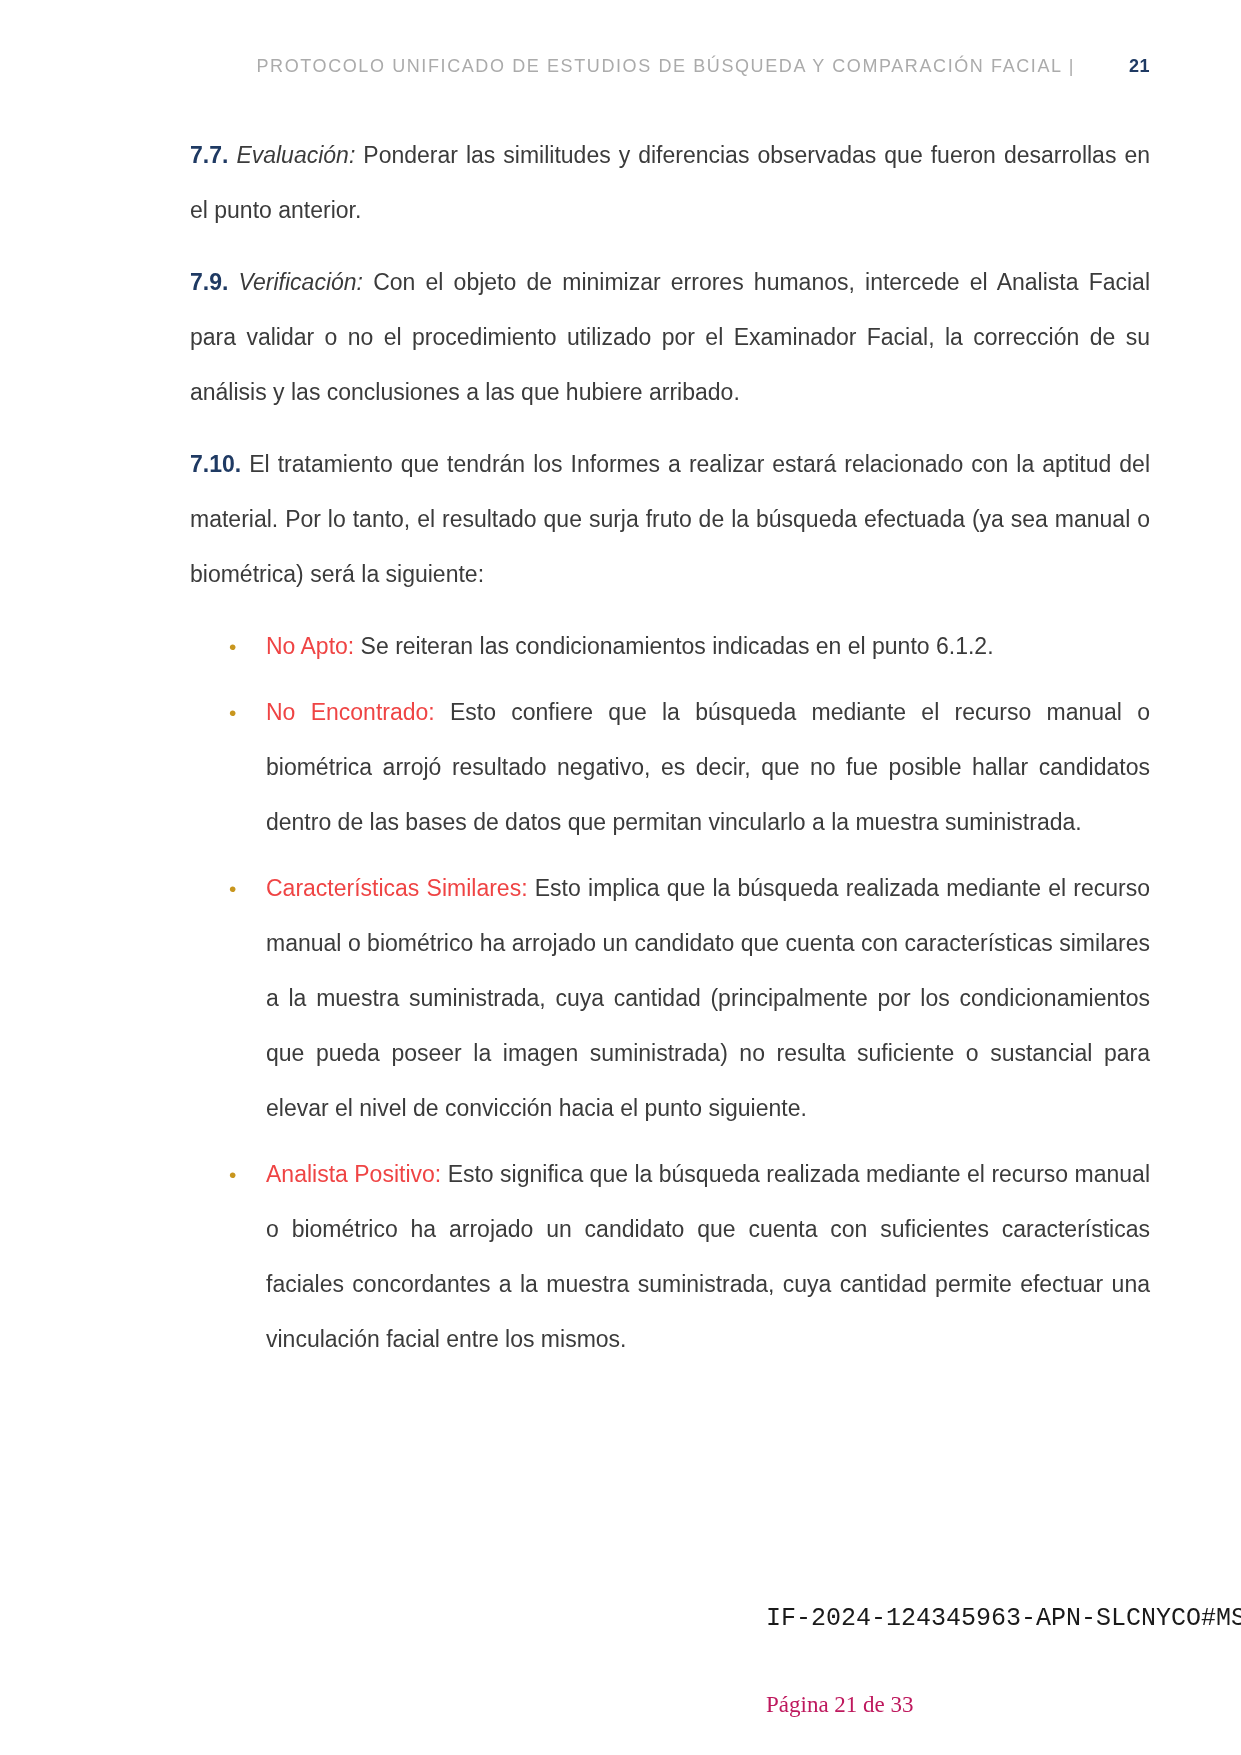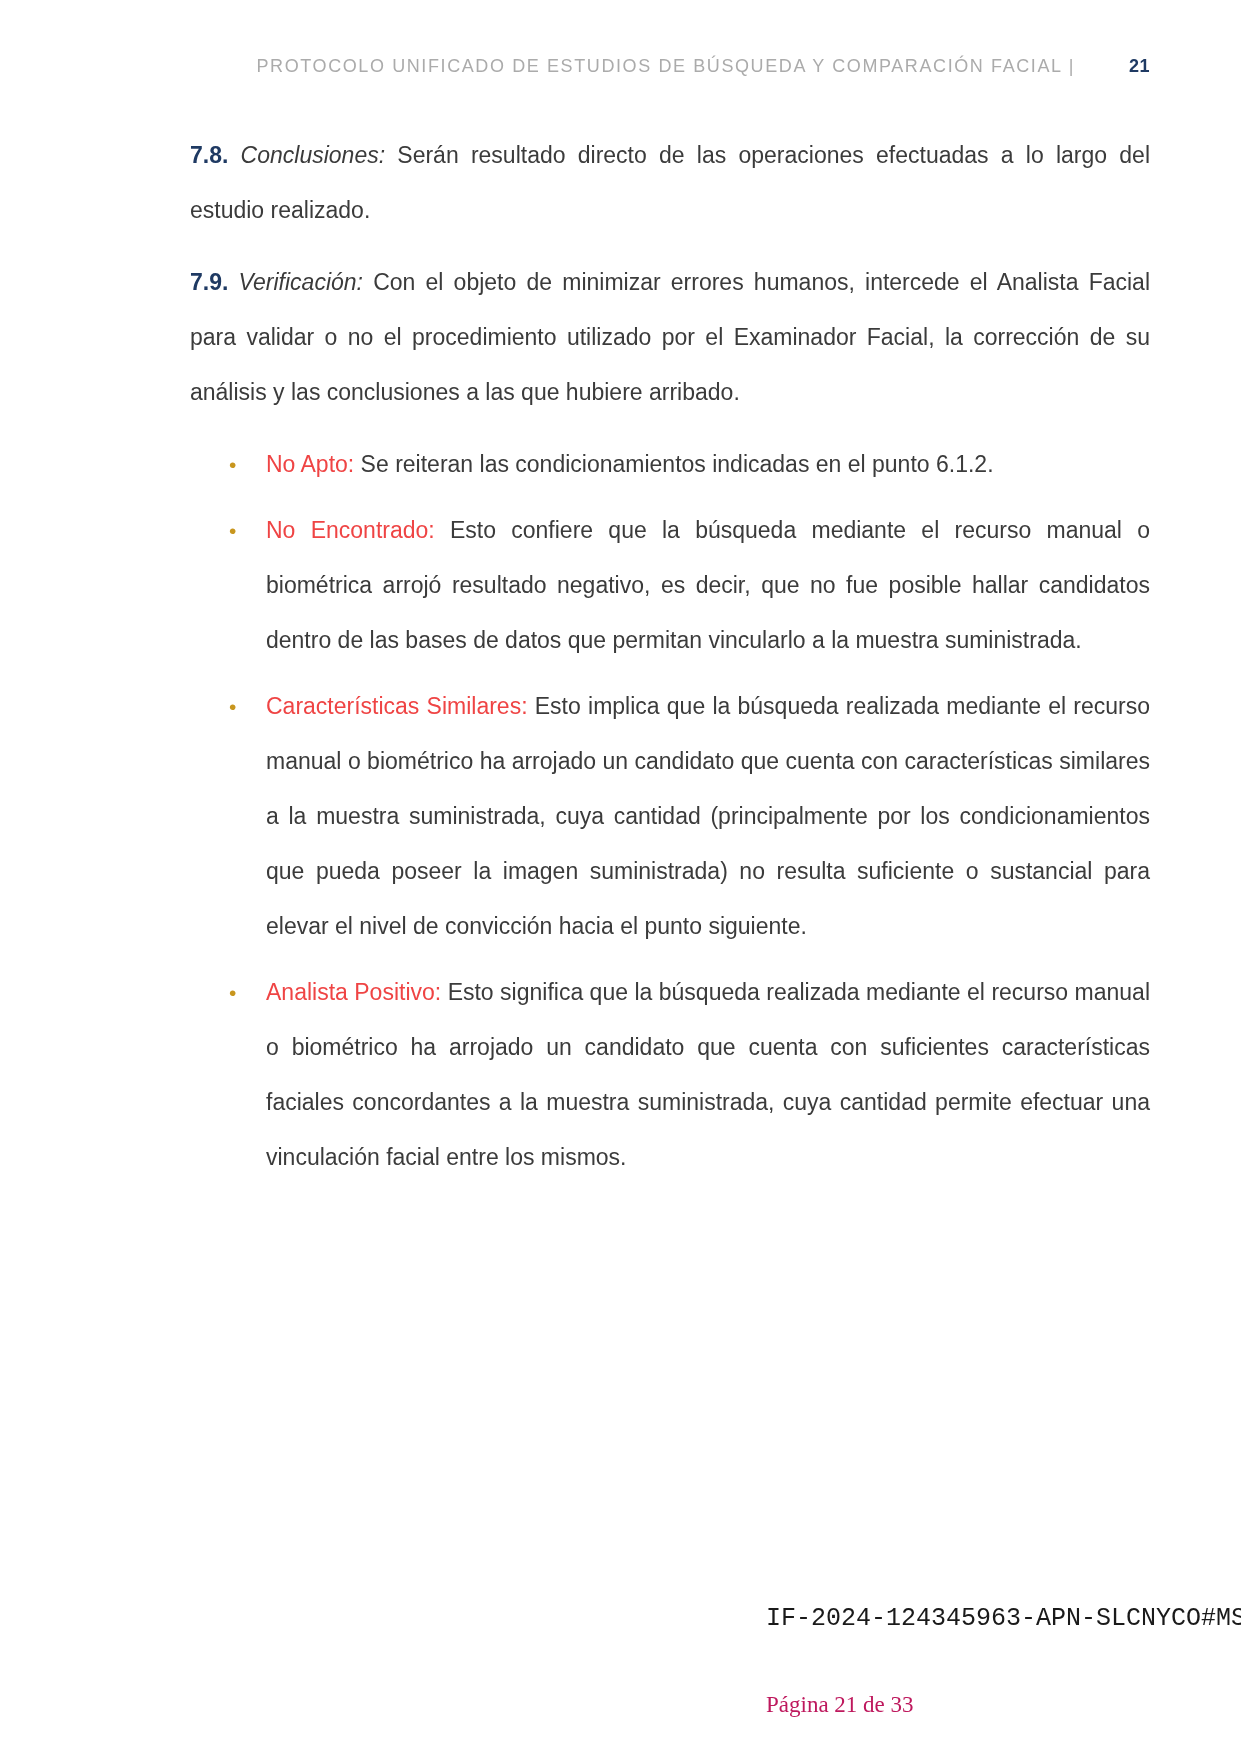--- a/index.html
+++ b/index.html
@@ -102,25 +102,26 @@
 </style>
 </head>
 <body>
 
 <div class="runhead">
   <span>PROTOCOLO UNIFICADO DE ESTUDIOS DE BÚSQUEDA Y COMPARACIÓN FACIAL</span><span class="sep">|</span><span class="pagenum">21</span>
 </div>
 
 <div class="content">
   <div id="paragraphs">
+  <p class="para"><span class="num">7.7.</span><span class="label"> Evaluación:</span><span class="ptext"> Ponderar las similitudes y diferencias observadas que fueron desarrollas en el punto anterior.</span></p>
 
-  <p class="para"><span class="num">7.8.</span><span class="label"> Conclusiones:</span><span class="ptext"> Serán resultado directo de las operaciones efectuadas a lo largo del estudio realizado.</span></p>
 
   <p class="para"><span class="num">7.9.</span><span class="label"> Verificación:</span><span class="ptext"> Con el objeto de minimizar errores humanos, intercede el Analista Facial para validar o no el procedimiento utilizado por el Examinador Facial, la corrección de su análisis y las conclusiones a las que hubiere arribado.</span></p>
 
+  <p class="para"><span class="num">7.10.</span><span class="ptext"> El tratamiento que tendrán los Informes a realizar estará relacionado con la aptitud del material. Por lo tanto, el resultado que surja fruto de la búsqueda efectuada (ya sea manual o biométrica) será la siguiente:</span></p>
 </div>
   <ul class="bullets" id="bullets">
   <li><span class="blabel">No Apto:</span><span class="btext"> Se reiteran las condicionamientos indicadas en el punto 6.1.2.</span></li>
 
   <li><span class="blabel">No Encontrado:</span><span class="btext"> Esto confiere que la búsqueda mediante el recurso manual o biométrica arrojó resultado negativo, es decir, que no fue posible hallar candidatos dentro de las bases de datos que permitan vincularlo a la muestra suministrada.</span></li>
 
   <li><span class="blabel">Características Similares:</span><span class="btext"> Esto implica que la búsqueda realizada mediante el recurso manual o biométrico ha arrojado un candidato que cuenta con características similares a la muestra suministrada, cuya cantidad (principalmente por los condicionamientos que pueda poseer la imagen suministrada) no resulta suficiente o sustancial para elevar el nivel de convicción hacia el punto siguiente.</span></li>
 
   <li><span class="blabel">Analista Positivo:</span><span class="btext"> Esto significa que la búsqueda realizada mediante el recurso manual o biométrico ha arrojado un candidato que cuenta con suficientes características faciales concordantes a la muestra suministrada, cuya cantidad permite efectuar una vinculación facial entre los mismos.</span></li>
 </ul>

